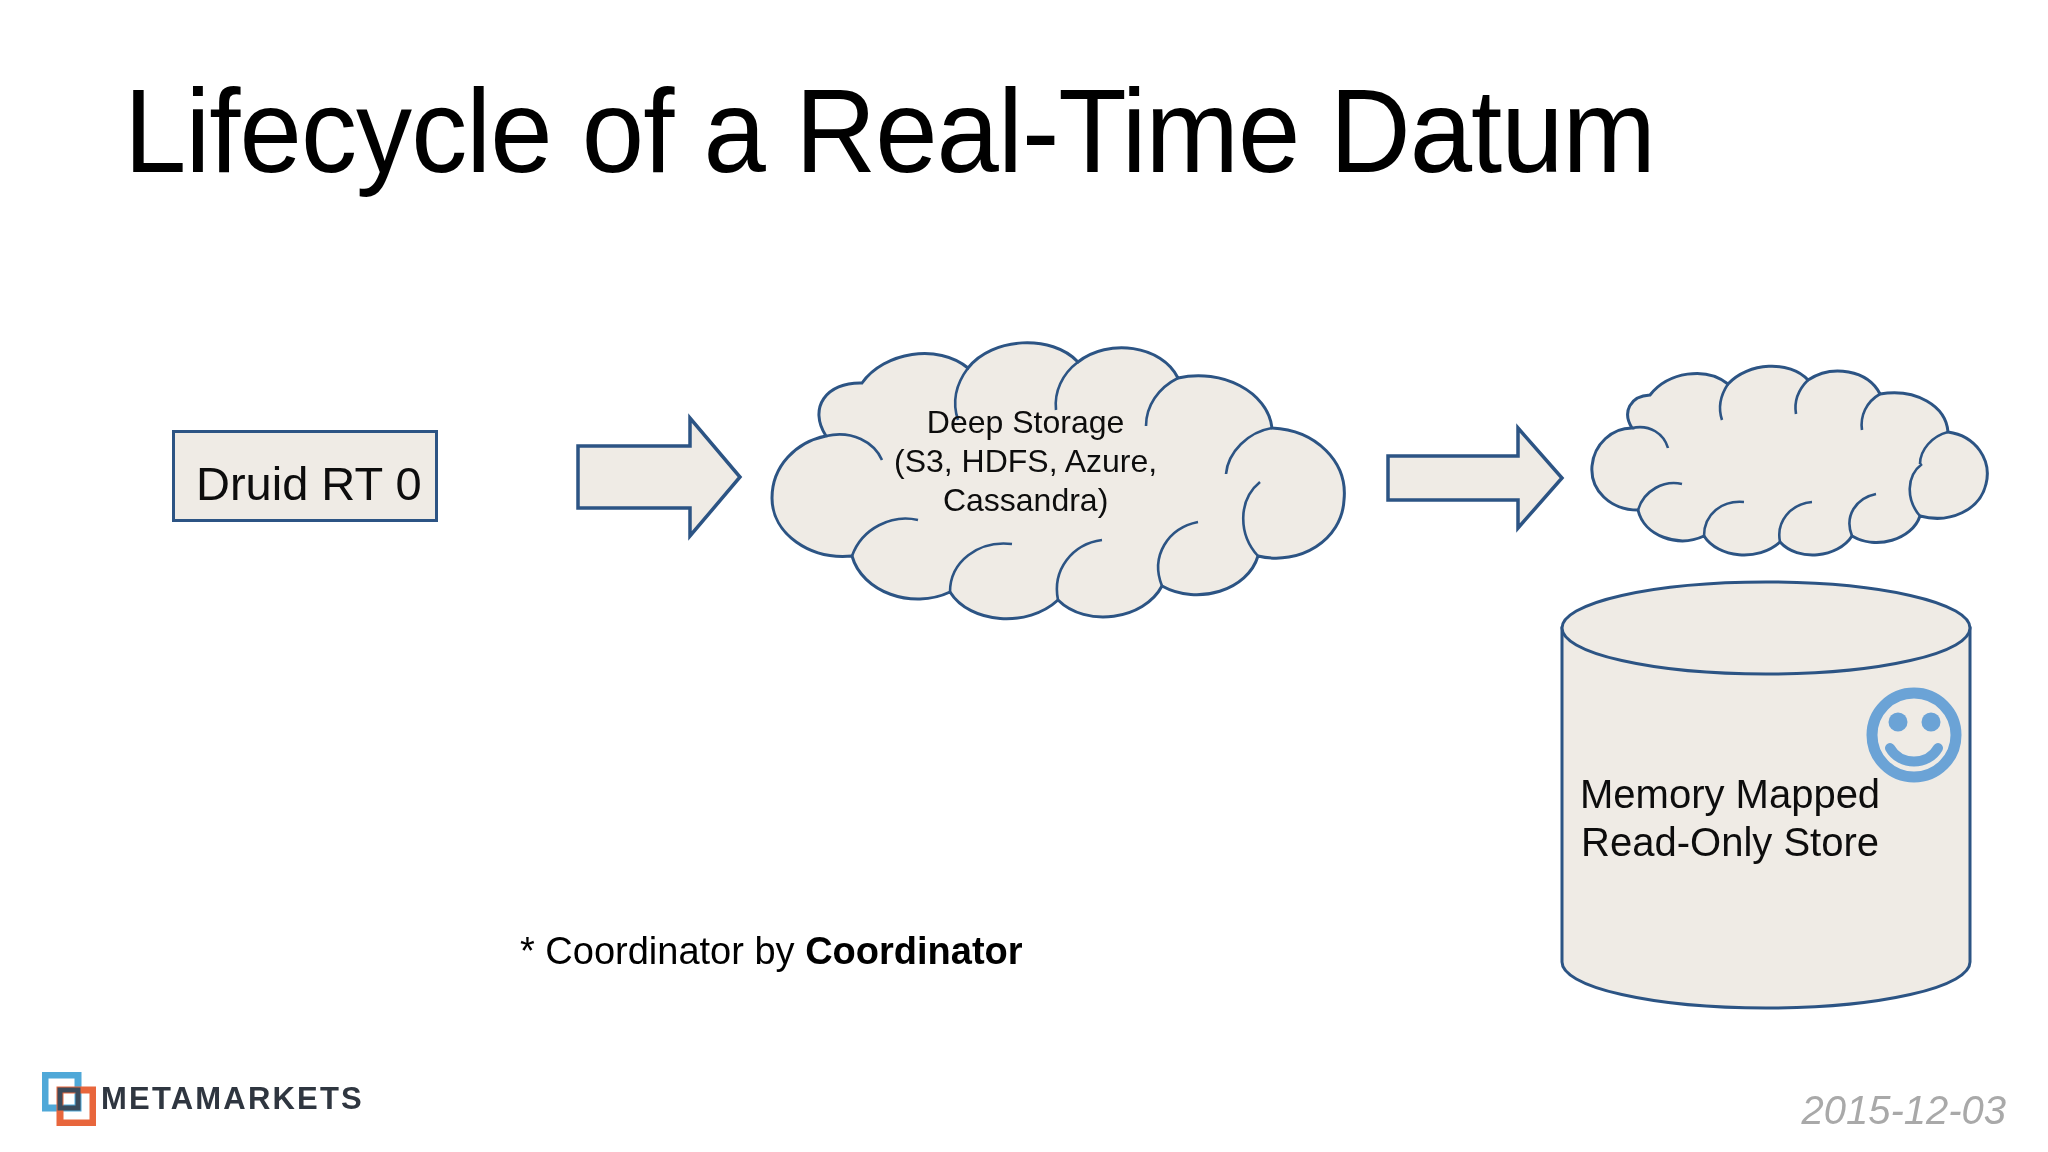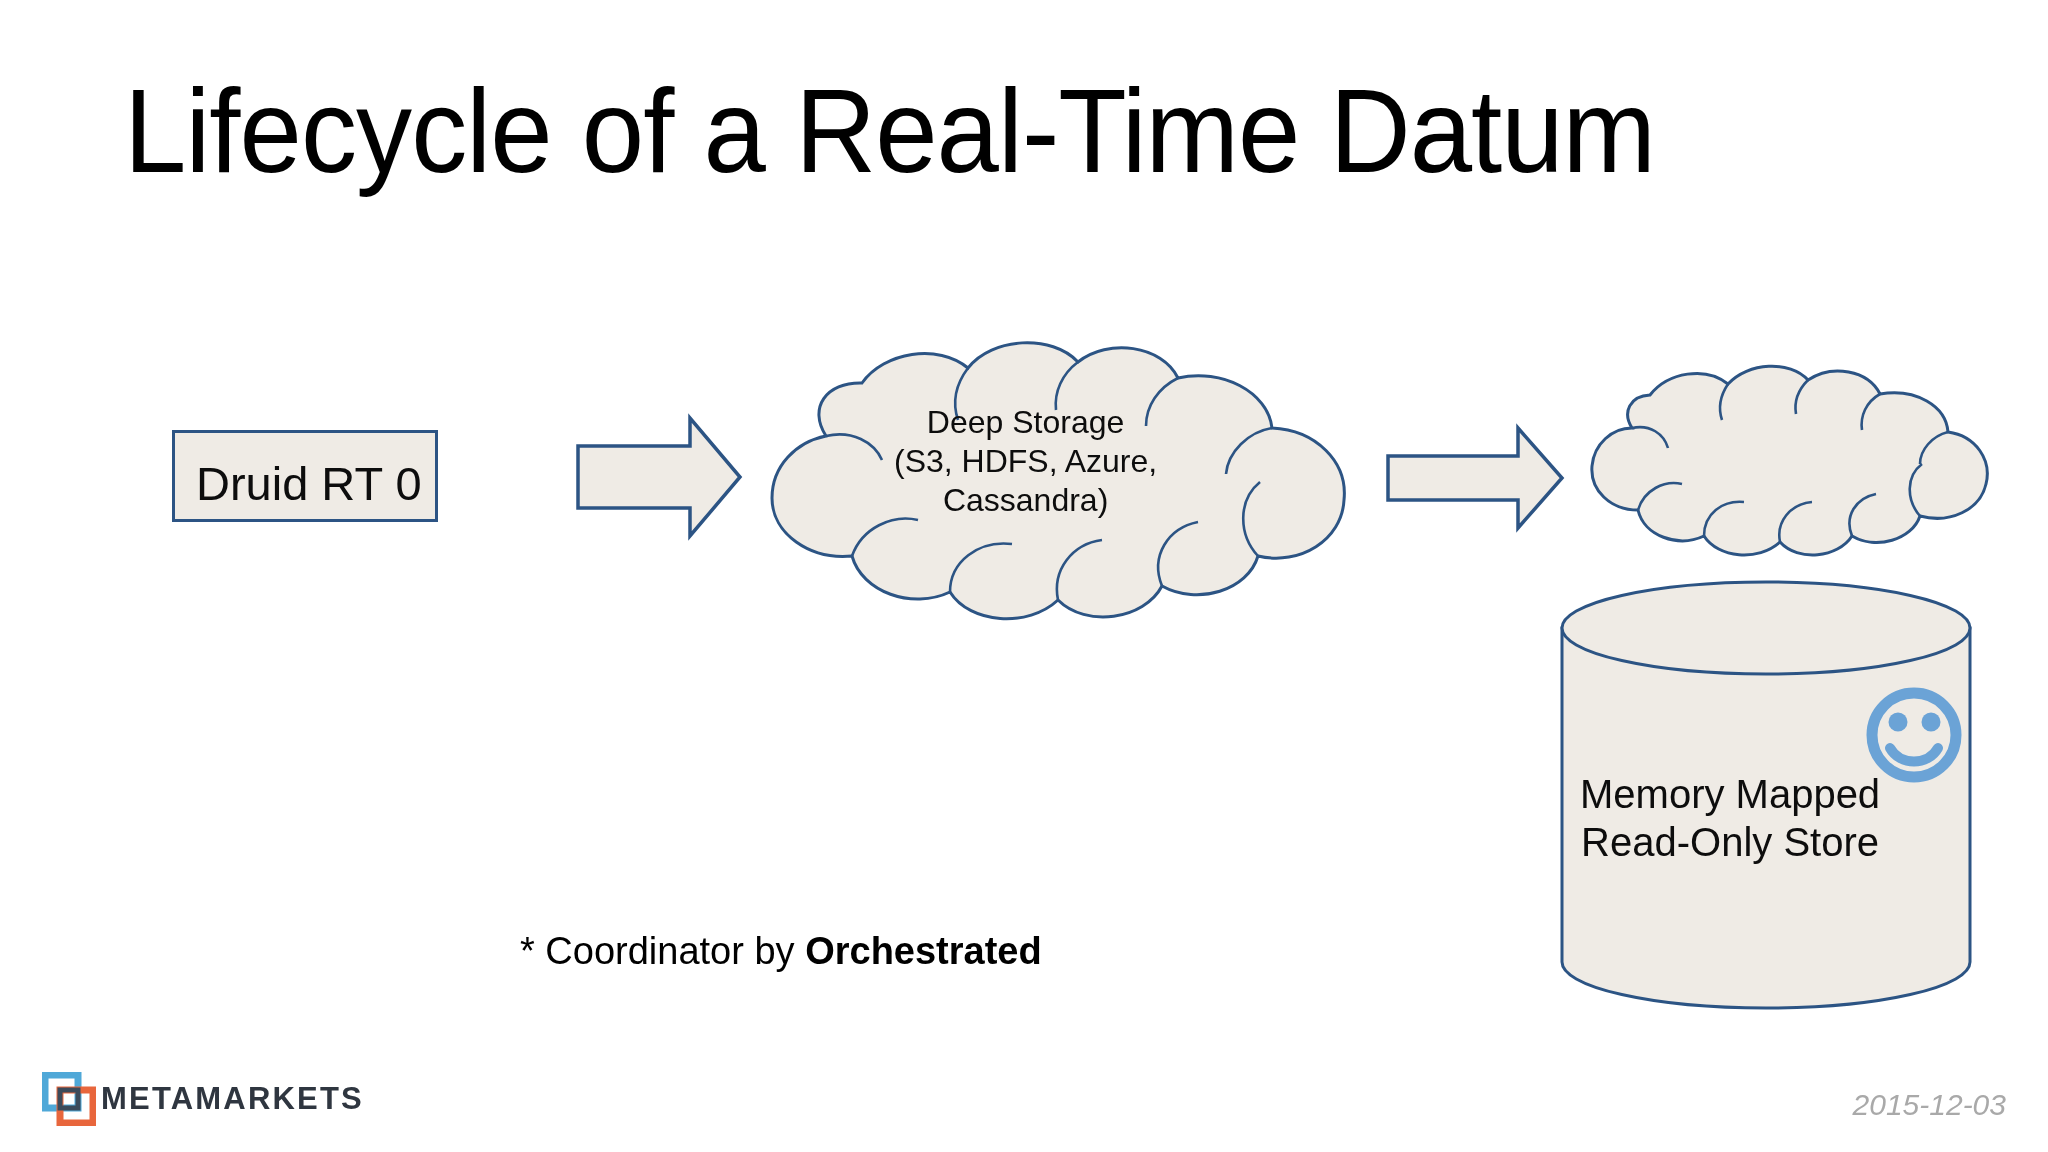--- a/index.html
+++ b/index.html
@@ -126,21 +126,21 @@
     font-weight: bold;
     letter-spacing: 2.2px;
     color: #2F3640;
   }
   #slide-date {
     position: absolute;
     right: 42px;
     top: 1088px;
     font-family: "Liberation Sans", sans-serif;
     font-style: italic;
-    font-size: 30px;
+    font-size: 40px;
     color: #A9A9A9;
     z-index: 6;
   }
 </style>
 </head>
 <body>
 
 <div id="slide">
 
   <div id="slide-title">Lifecycle of a Real-Time Datum</div>
@@ -230,21 +230,21 @@
   <div id="rt-box-label" class="shape-text">Druid RT 0</div>
 
   <div id="deep-storage-label" class="shape-text">Deep Storage
 (S3, HDFS, Azure,
 Cassandra)</div>
 
 
   <div id="cylinder-label" class="shape-text">Memory Mapped
 Read-Only Store</div>
 
-  <div id="footnote"><span>* Coordinator by </span><span class="strong">Orchestrated</span></div>
+  <div id="footnote"><span>* Coordinator by </span><span class="strong">Coordinator</span></div>
 
   <div id="logo-wrap">
     <svg id="logo-mark" viewBox="0 0 54 54" xmlns="http://www.w3.org/2000/svg">
       <rect x="3" y="3" width="33" height="33" fill="none" stroke="#4FA8D8" stroke-width="7"></rect>
       <rect x="18" y="18" width="33" height="33" fill="none" stroke="#E8663C" stroke-width="7"></rect>
       <rect x="18" y="18" width="18" height="18" fill="none" stroke="#3C4A5A" stroke-width="5"></rect>
     </svg>
     <span id="logo-text">METAMARKETS</span>
   </div>
 

